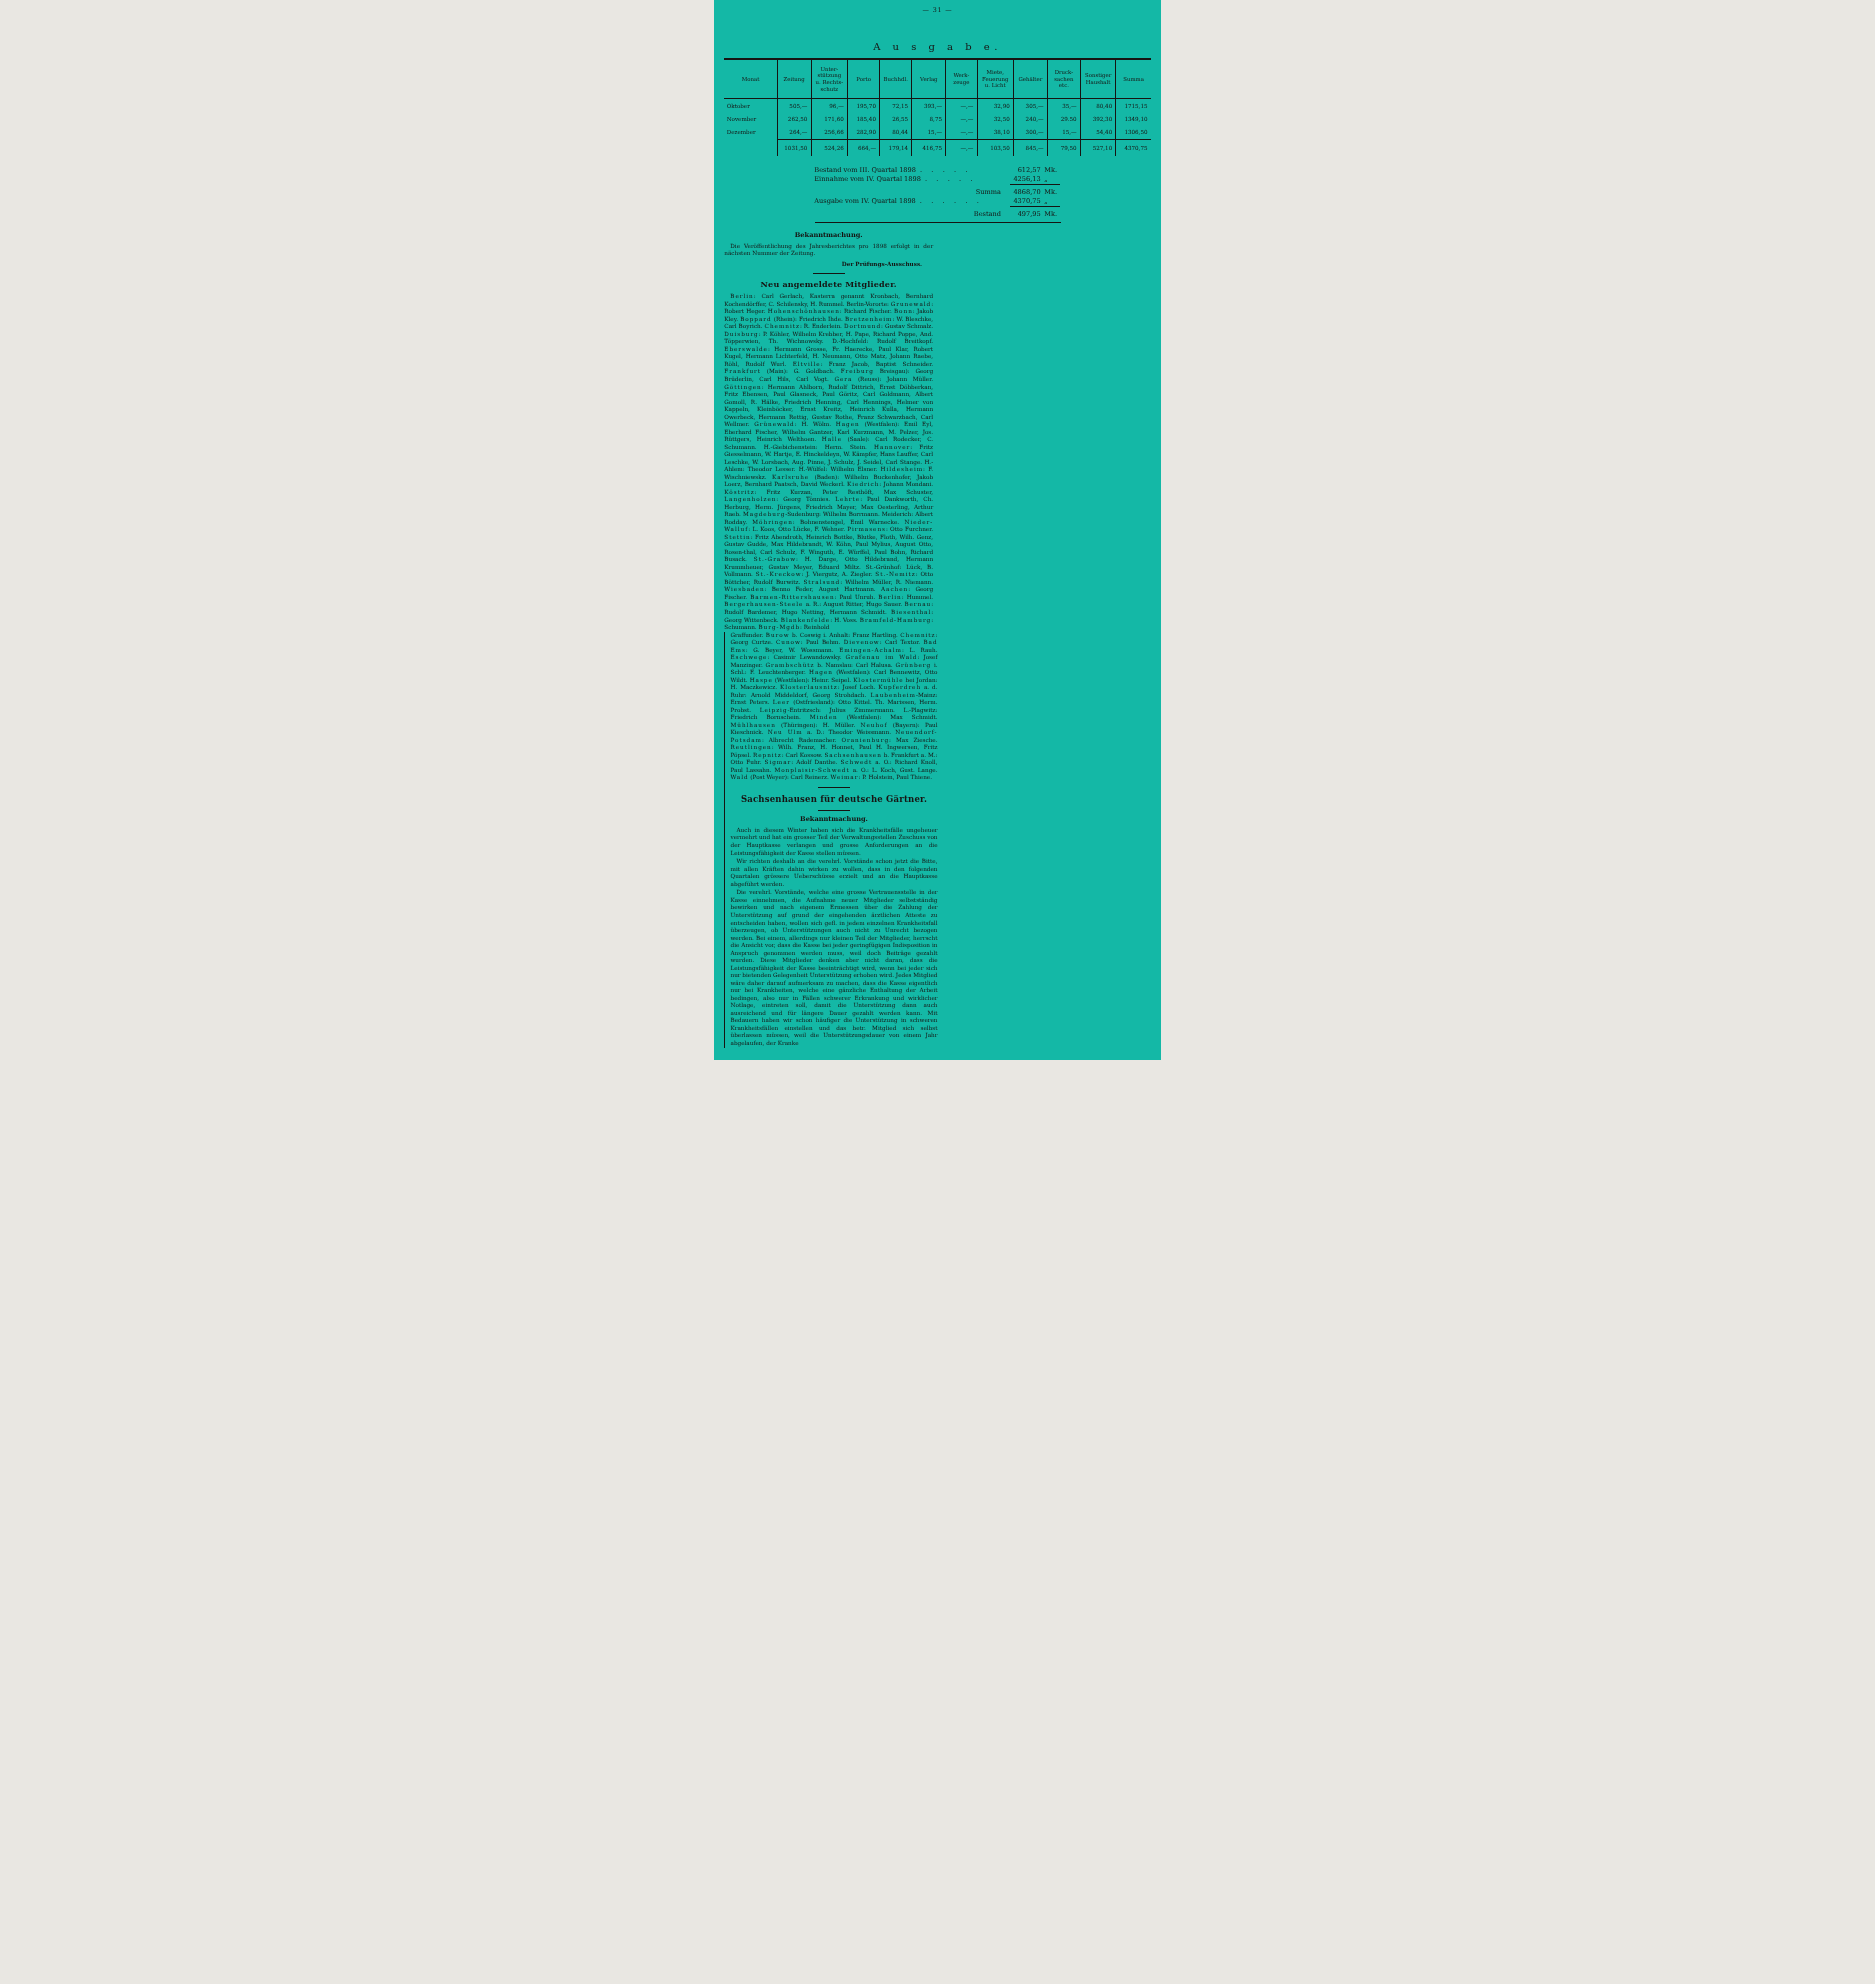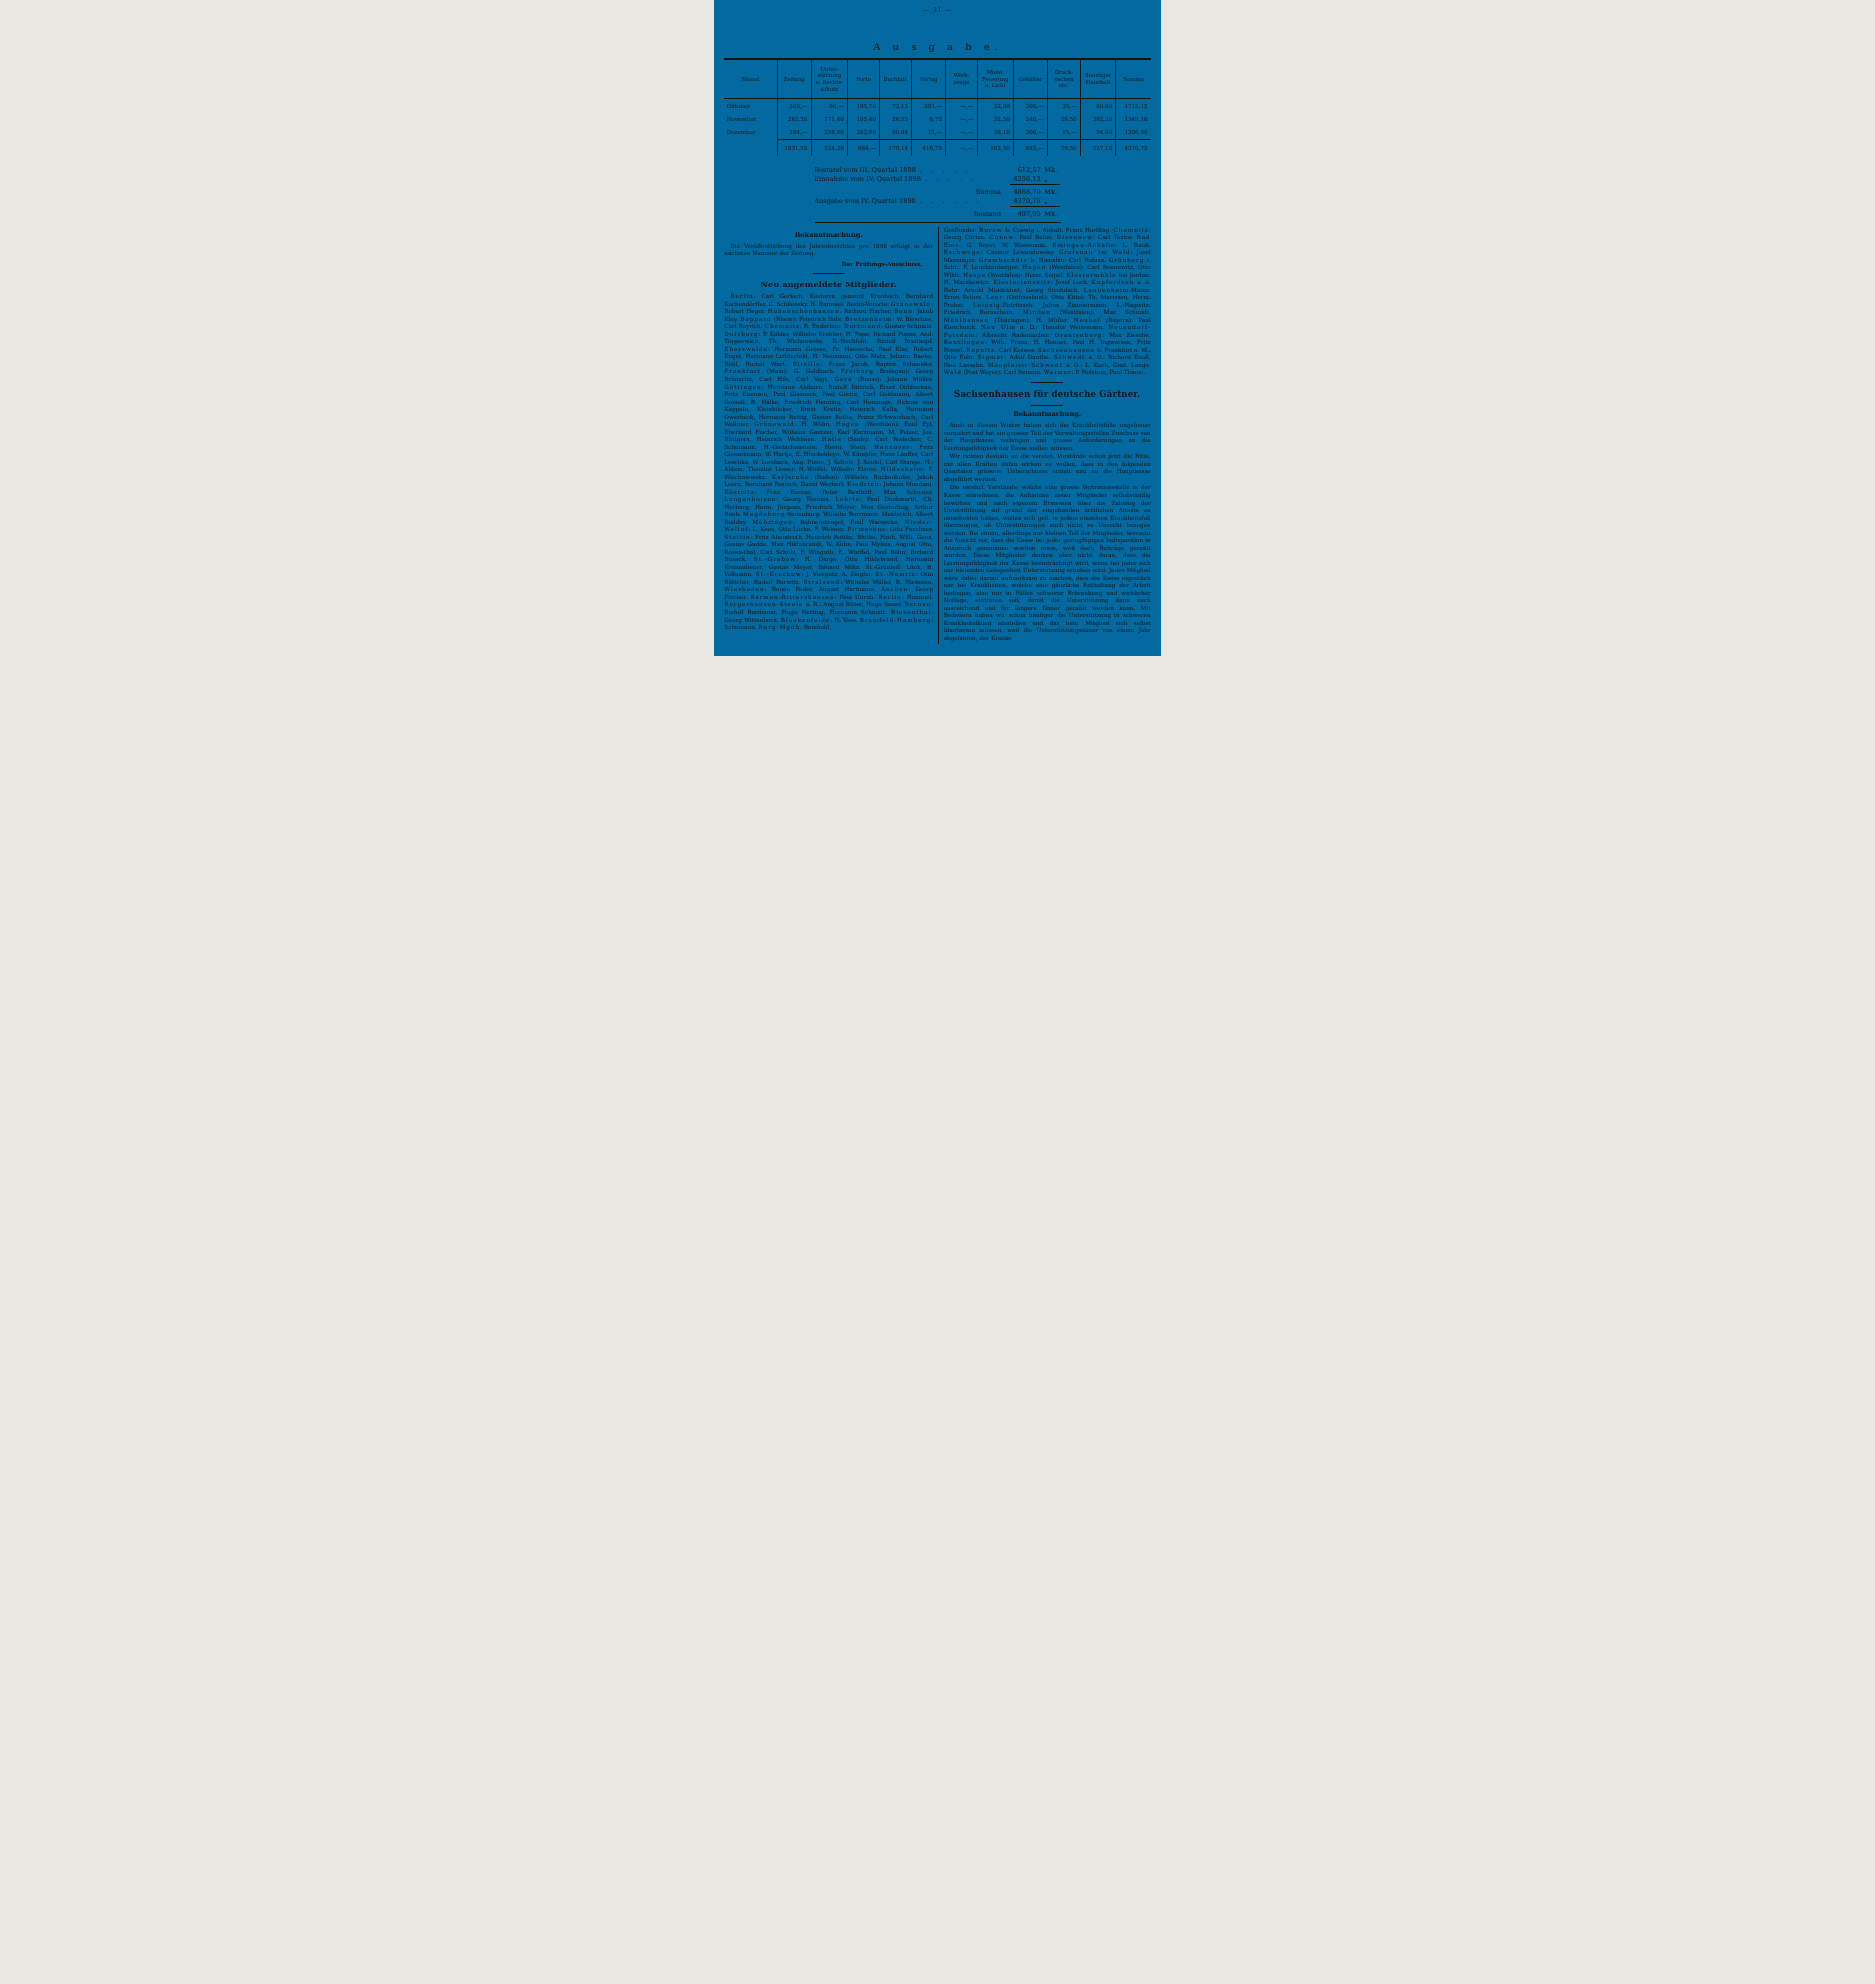--- a/index.html
+++ b/index.html
@@ -1,20 +1,20 @@
 <!DOCTYPE html>
 <html style="font-size:6.4px"><head>
 <meta charset="utf-8">
 <style>
   html,body{margin:0;padding:0;background:#e9e7e2;}
   .page{
     width:447px;
     min-height:625px;
     margin:0 auto;
-    background:#0369a1;
+    background:#14b8a6;
     color:#161412;
     font-family:"DejaVu Serif","Liberation Serif",serif;
     padding:6.4px 10.3px 12px 10.3px;
     box-sizing:border-box;
   }
   .pagenum{text-align:center;font-size:6.4px;letter-spacing:0.8px;margin-bottom:27px;}
   .ausgabe{text-align:center;font-size:10px;letter-spacing:0.45em;margin-bottom:5.6px;}
   table.exp{width:100%;border-collapse:collapse;border-top:2.8px double #161412;table-layout:fixed;}
   table.exp th{
     font-weight:normal;font-size:5.4px;line-height:1.25;text-align:center;
@@ -35,21 +35,21 @@
   .sum-row{display:flex;align-items:baseline;margin:1px 0;}
   .sum-row.plain{justify-content:flex-end;margin-top:3.6px;}
   .sum-label{white-space:nowrap;}
   .sum-row.plain .sum-label{margin-right:8.7px;}
   .sum-dots{flex:1;overflow:hidden;white-space:nowrap;padding:0 4px;letter-spacing:3.6px;}
   .vw{display:inline-flex;align-items:flex-start;}
   .vw.underline{border-bottom:0.8px solid #161412;padding-bottom:0.4px;}
   .sum-val{min-width:31px;text-align:right;}
   .sum-unit{width:16px;padding-left:3.6px;}
   .rule-mid{width:246px;border:0;border-top:0.8px solid #161412;margin:2.4px auto 0;}
-  .columns{display:flex;margin-top:3.2px;}
+  .columns{display:flex;margin-top:3.2px;flex-direction:column;}
   .col{width:50%;box-sizing:border-box;font-size:5.7px;line-height:1.32;}
   .col.left{padding-right:4.4px;}
   .col.right{border-left:0.8px solid #161412;padding-left:5.2px;}
   .h-small{font-weight:bold;font-size:6.6px;text-align:center;margin:4.8px 0 2.8px;}
   .h-large{font-weight:bold;font-size:8px;text-align:center;margin:5.2px 0 3.6px;letter-spacing:0.2px;}
   .h-xl{font-weight:bold;font-size:8.5px;text-align:center;margin:6px 0 2.4px;letter-spacing:0.2px;}
   .para{text-align:justify;text-indent:6px;margin:0 0 1.2px;}
   .flow{text-align:justify;text-indent:6px;margin:0;}
   .flow.no-indent{text-indent:0;}
   .sig{font-weight:bold;text-align:right;padding-right:11px;margin:2.8px 0 1.2px;}

